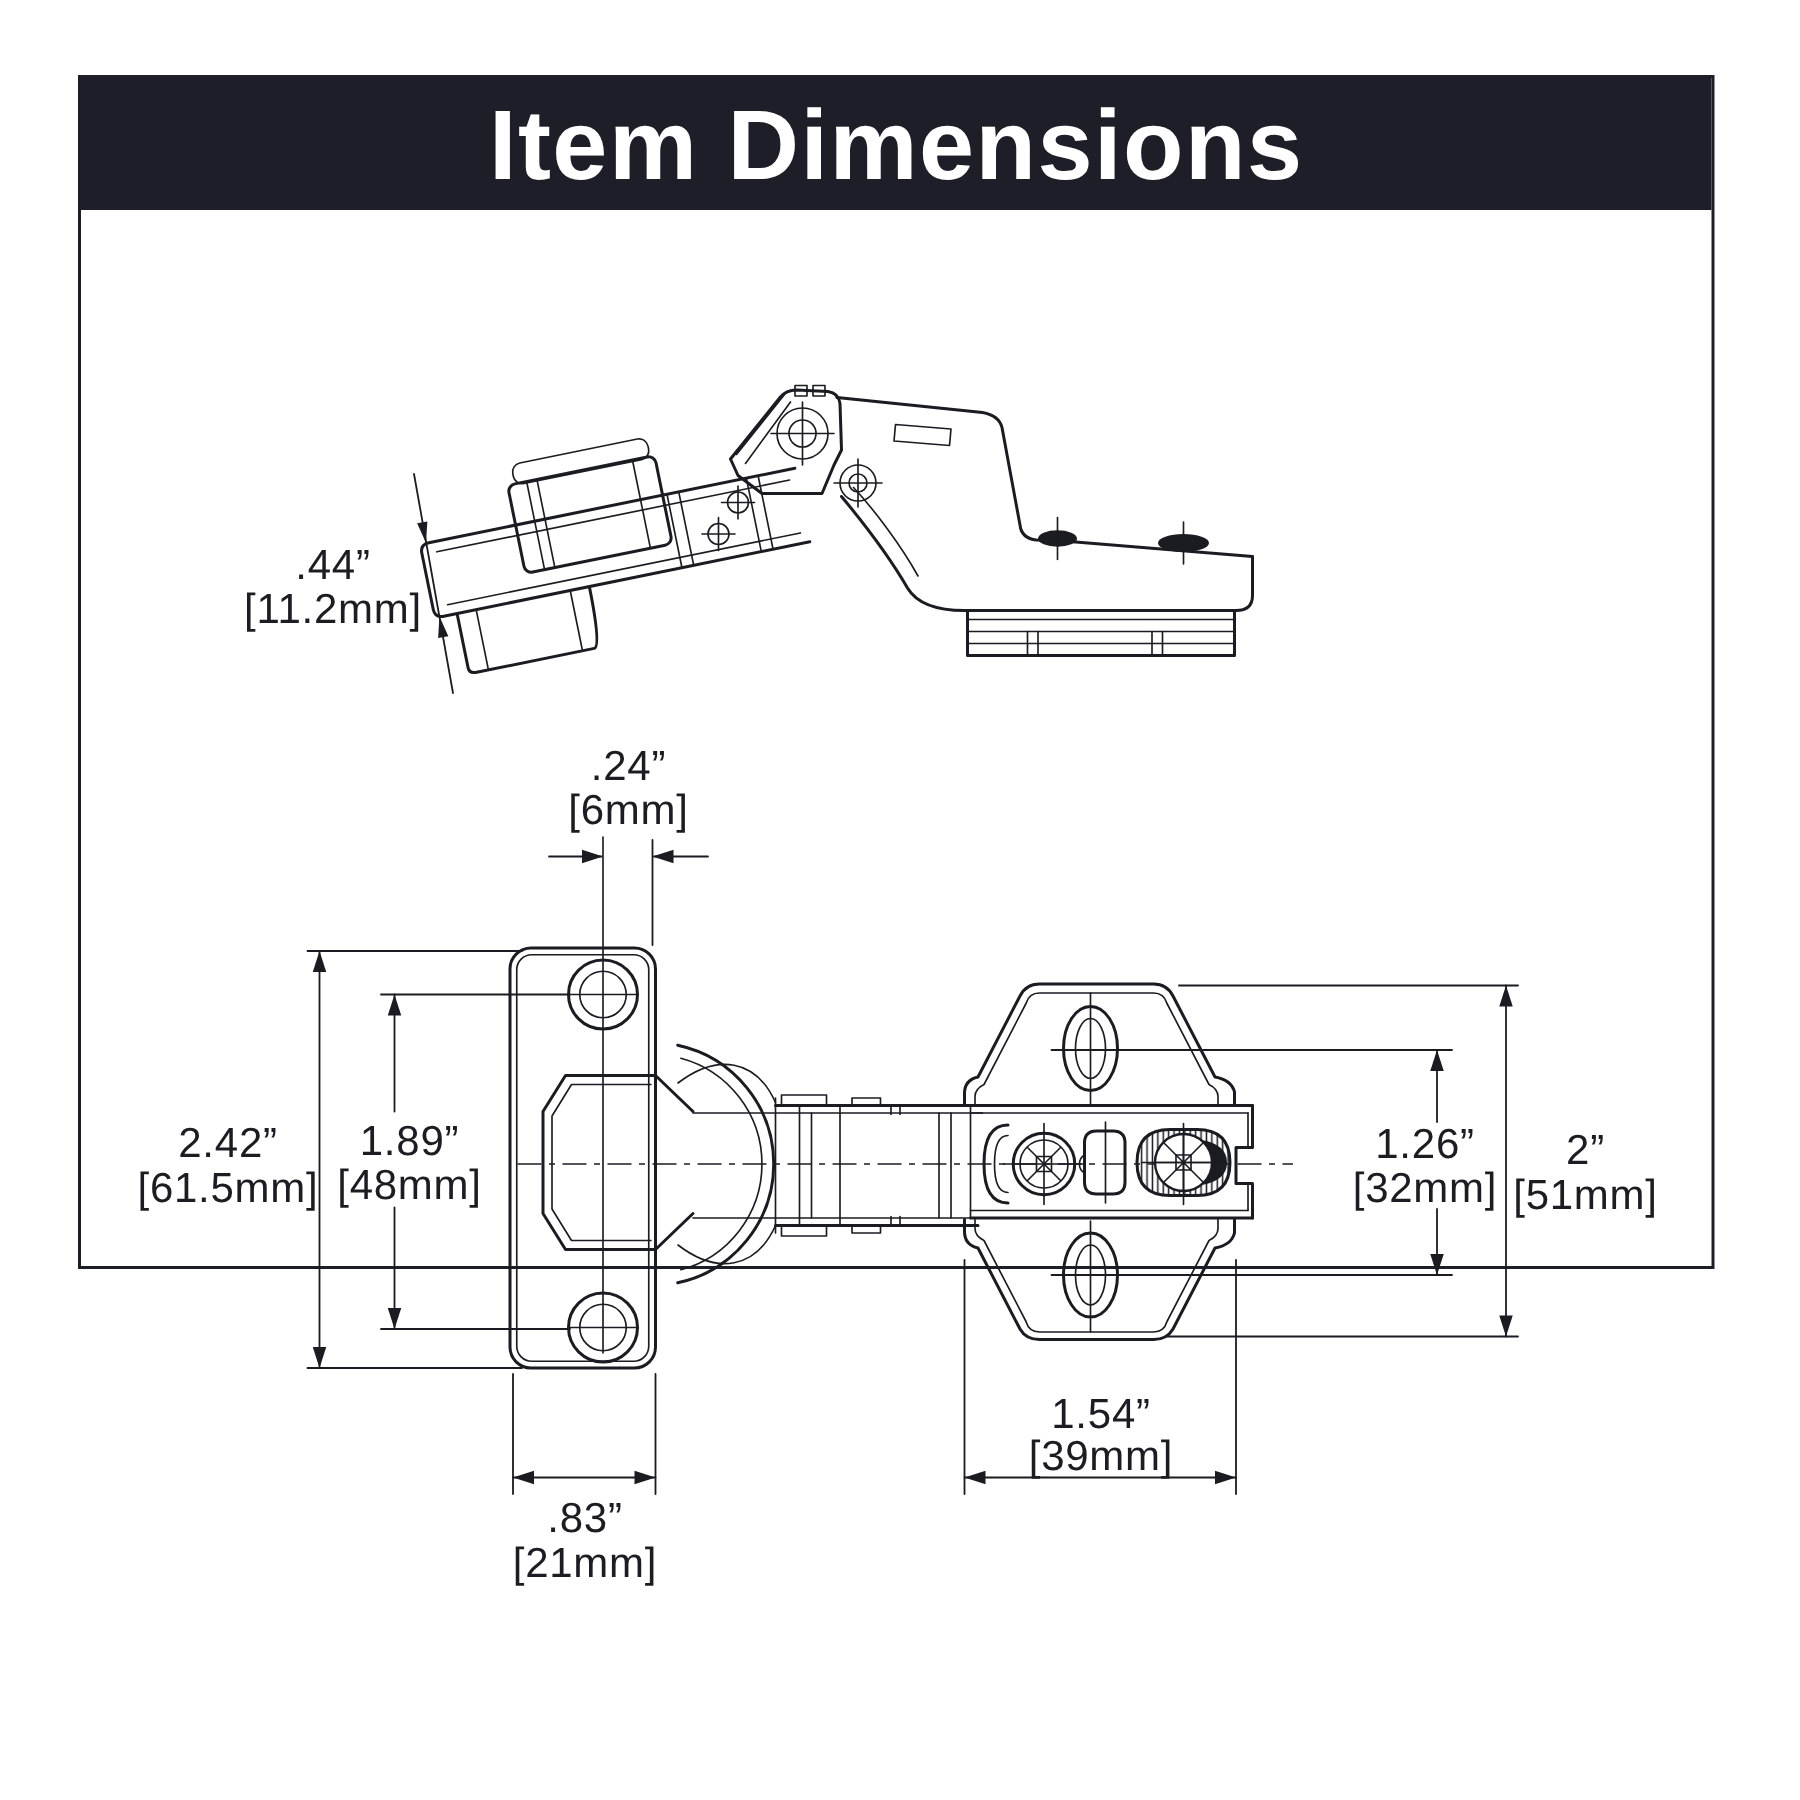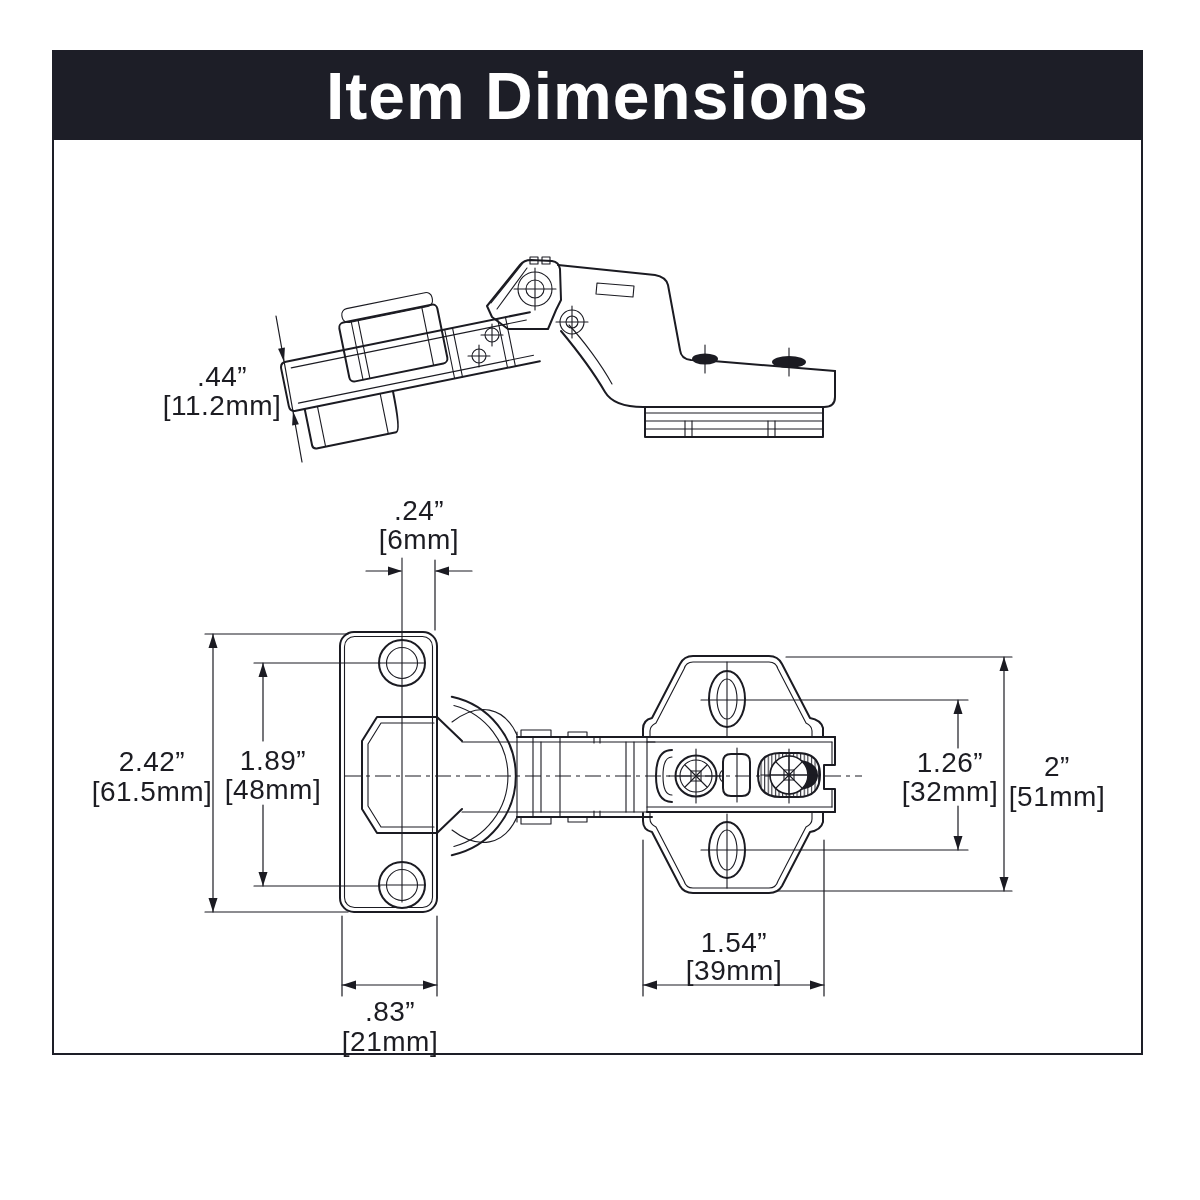--- a/index.html
+++ b/index.html
@@ -1,21 +1,21 @@
 <!DOCTYPE html>
 <html><head>
 <meta charset="utf-8">
 <style>
   html,body{margin:0;padding:0;}
   body{
     width:1200px;height:1200px;position:relative;background:#ffffff;
     font-family:"Liberation Sans","DejaVu Sans",sans-serif;overflow:hidden;
   }
   .frame{
-    position:absolute;left:52px;top:50px;width:1091px;height:1005px;
+    position:absolute;left:52px;top:50px;width:1091px;height:796px;
     border:2px solid #1d1e27;box-sizing:border-box;background:#ffffff;
   }
   .header{
     position:absolute;left:0;top:0;width:100%;height:88px;
     background:#1d1e27;display:flex;align-items:center;justify-content:center;
   }
   .header h1{
     margin:0;color:#ffffff;font-size:66px;font-weight:bold;letter-spacing:1px;
   }
   svg.overlay{position:absolute;left:0;top:0;width:1200px;height:1200px;}

